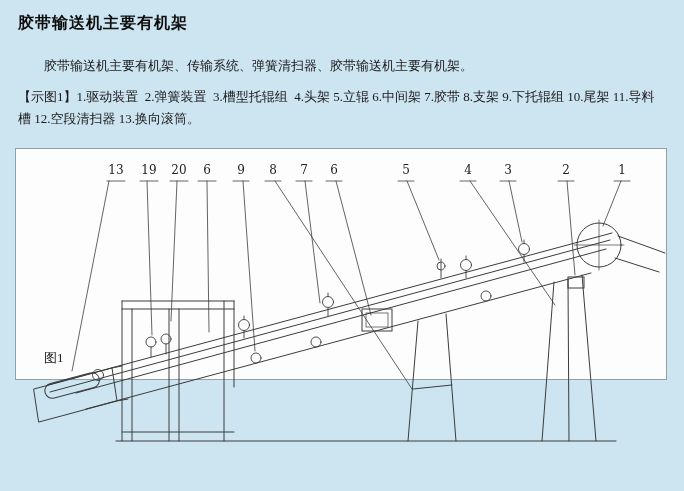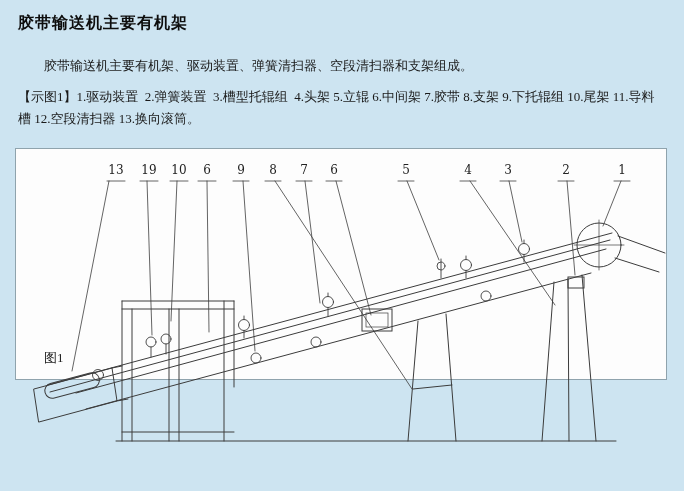--- a/index.html
+++ b/index.html
@@ -37,21 +37,21 @@
   }
   .caption {
     position: absolute; left: 28px; bottom: 12px;
     font-size: 13px; color: #222;
   }
 </style>
 </head>
 <body style="background: rgb(205, 228, 241);">
 
 <div class="title">胶带输送机主要有机架</div>
-<div class="intro">胶带输送机主要有机架、驱动装置、弹簧清扫器、空段清扫器和支架组成。</div>
+<div class="intro">胶带输送机主要有机架、传输系统、弹簧清扫器、胶带输送机主要有机架。</div>
 <div class="legend">【示图1】1.驱动装置  2.弹簧装置  3.槽型托辊组  4.头架 5.立辊 6.中间架 7.胶带 8.支架 9.下托辊组 10.尾架 11.导料槽 12.空段清扫器 13.换向滚筒。</div>
 
 <div class="panel">
   <svg width="652" height="328" viewBox="0 0 652 328" stroke="#3c3c3c" fill="none" stroke-width="1" stroke-linecap="round">
 
     <g>
       <line x1="100" y1="292" x2="600" y2="292"></line>
     </g>
 
     <g>
@@ -168,21 +168,21 @@
       <line x1="391" y1="32" x2="423" y2="111"></line>
       <line x1="454" y1="32" x2="539" y2="156"></line>
       <line x1="493" y1="32" x2="506" y2="93"></line>
       <line x1="551" y1="32" x2="559" y2="126"></line>
       <line x1="605" y1="32" x2="587" y2="77"></line>
     </g>
   </svg>
 
   <span class="callout" style="left:100px">13</span>
   <span class="callout" style="left:133px">19</span>
-  <span class="callout" style="left:163px">10</span>
+  <span class="callout" style="left:163px">20</span>
   <span class="callout" style="left:191px">6</span>
   <span class="callout" style="left:225px">9</span>
   <span class="callout" style="left:257px">8</span>
   <span class="callout" style="left:288px">7</span>
   <span class="callout" style="left:318px">6</span>
   <span class="callout" style="left:390px">5</span>
   <span class="callout" style="left:452px">4</span>
   <span class="callout" style="left:492px">3</span>
   <span class="callout" style="left:550px">2</span>
   <span class="callout" style="left:606px">1</span>

